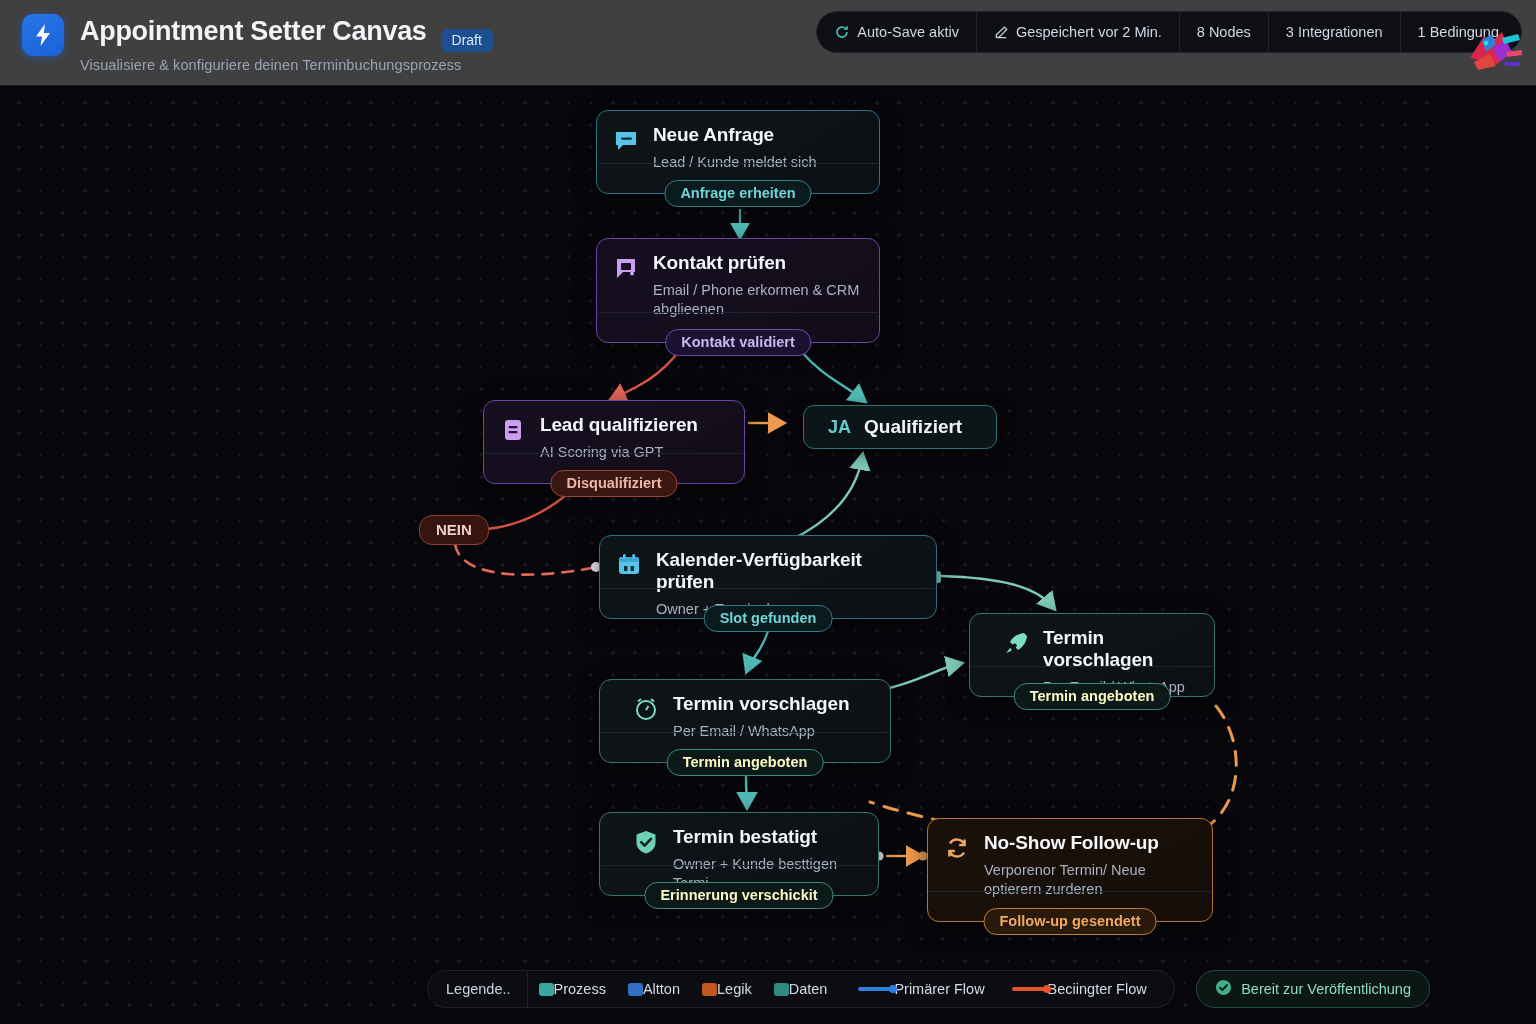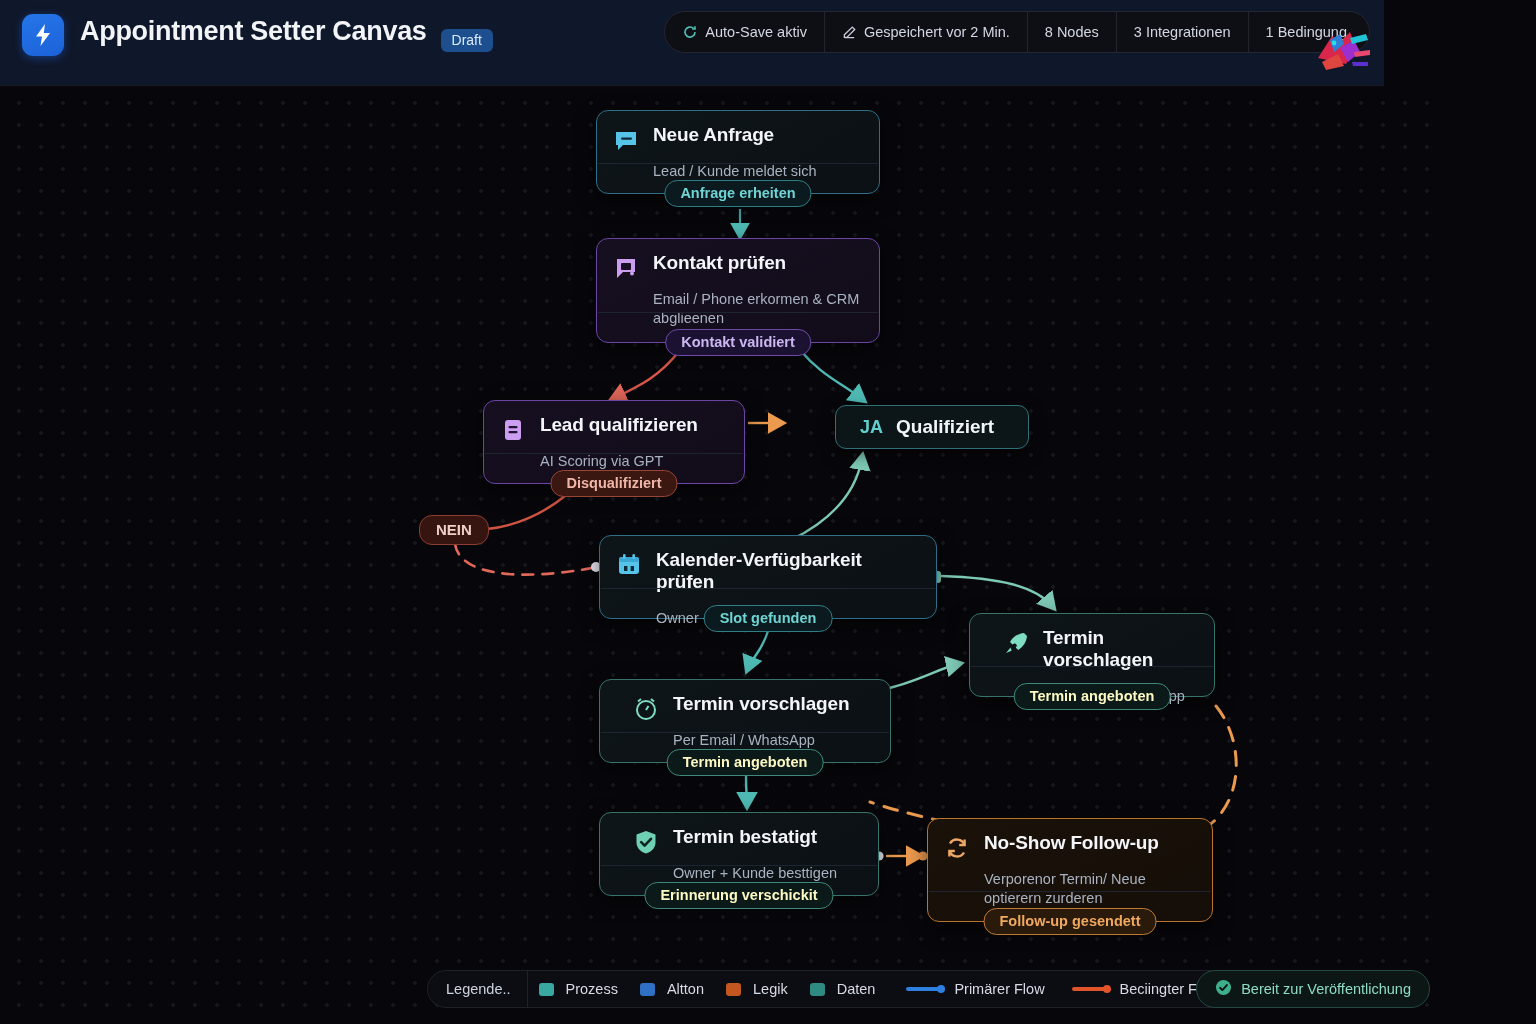--- a/index.html
+++ b/index.html
@@ -6,22 +6,22 @@
   html, body {
     width: 1536px; height: 1024px;
     background: #07070b;
     font-family: "Liberation Sans", sans-serif;
     overflow: hidden;
   }
   #app { position: relative; width: 1536px; height: 1024px; }
 
   
   #header {
-    position: absolute; top: 0; left: 0; width: 1384px; height: 86px;
-    background: #0f172a;
+    position: absolute; top: 0; left: 0; width: 1536px; height: 86px;
+    background: #404040;
     border-bottom: 1px solid #191a22;
     z-index: 30;
   }
   #brand { position: absolute; left: 22px; top: 12px; display: flex; align-items: flex-start; }
   #logo-tile {
     width: 42px; height: 42px; border-radius: 11px;
     background: linear-gradient(160deg,#2575e8,#1c62d8);
     display: flex; align-items: center; justify-content: center;
     flex: none; margin-top: 2px;
     box-shadow: 0 2px 8px rgba(30,100,220,.45);
@@ -69,21 +69,21 @@
   .node {
     position: absolute; border-radius: 12px;
     border: 1.5px solid #2c6f7a;
     background: linear-gradient(150deg,#0e1519 0%, #0b1014 100%);
     padding: 13px 16px 26px 15px;
     box-shadow: 0 6px 20px rgba(0,0,0,.55);
   }
   .node .inner { display: flex; gap: 13px; align-items: flex-start; }
   .node .nicon { flex: none; width: 28px; height: 28px; margin-top: 2px; }
   .node .ntitle { font-size: 19px; font-weight: bold; color: #f3f5f9; letter-spacing: -.15px; line-height: 1.15; }
-  .node .ndesc { font-size: 14.5px; color: #a9b2c0; margin-top: 16px; line-height: 1.3; }
+  .node .ndesc { font-size: 14.5px; color: #a9b2c0; margin-top: 7px; line-height: 1.3; }
   .node .divider { position: absolute; left: 1px; right: 1px; bottom: 29px; height: 1px; background: #1d2630; }
   .chip {
     position: absolute; bottom: -14px; left: 50%; transform: translateX(-50%);
     white-space: nowrap;
     border-radius: 13px; padding: 4px 15px 5px;
     font-size: 14.5px; font-weight: bold;
     border: 1.5px solid #2f7a80; background: #0c1a1d; color: #74d8d0;
   }
 
   
@@ -115,21 +115,21 @@
   #legend {
     position: absolute; left: 427px; bottom: 16px;
     height: 38px; display: flex; align-items: center;
     border: 1px solid #1f2129; border-radius: 19px;
     background: #0c0d12; padding: 0 16px 0 0;
   }
   #legend .lg-title {
     font-size: 14.5px; color: #cdd3de; padding: 0 16px 0 18px;
     border-right: 1px solid #20222b; height: 100%; display: flex; align-items: center;
   }
-  .lg-item { display: flex; align-items: center; gap: 12px; font-size: 14.5px; color: #d6dbe5; padding: 0 11px; }
+  .lg-item { display: flex; align-items: center; gap: 0; font-size: 14.5px; color: #d6dbe5; padding: 0 11px; }
   .lg-sq { width: 15px; height: 13px; border-radius: 3px; flex: none; }
   .lg-line { width: 36px; height: 4px; border-radius: 2px; position: relative; flex: none; }
   .lg-line::after {
     content: ""; position: absolute; right: -3px; top: 50%;
     transform: translateY(-50%); width: 8px; height: 8px; border-radius: 50%;
   }
 
   #publish-pill {
     position: absolute; right: 14px; bottom: 16px; height: 38px;
     display: flex; align-items: center; gap: 9px; padding: 0 18px;
@@ -147,20 +147,21 @@
       <div id="logo-tile">
         <svg width="22" height="24" viewBox="0 0 22 24">
             <path d="M13 1 L4 13.5 H10 L8.5 23 L18 10 H11.8 Z" fill="#fff"></path>
           </svg>
       </div>
       <div id="title-block">
         <div id="title-row">
           <div id="page-title">Appointment Setter Canvas</div>
           <div id="draft-badge">Draft</div>
         </div>
+        <div id="subtitle">Visualisiere &amp; konfiguriere deinen Terminbuchungsprozess</div>
       </div>
     </div>
 
     <div id="status-pill">
       <div class="stat">
         <span class="ic">
           <svg width="16" height="16" viewBox="0 0 16 16" fill="none" stroke="#4fbfb4" stroke-width="1.6">
             <path d="M13 8a5 5 0 1 1-1.6-3.6"></path>
               <path d="M13 2.2V5h-2.8"></path>
           </svg>
@@ -297,21 +298,21 @@
         </span>
         <div>
           <div class="ntitle">Kontakt prüfen</div>
           <div class="ndesc">Email / Phone erkormen &amp; CRM abglieenen</div>
         </div>
       </div>
       <div class="divider"></div>
       <div class="chip">Kontakt validiert</div>
     </div>
 
-    <div class="badge-node" style="left:835px; top:319px; width:194px; height:44px;">
+    <div class="badge-node" style="left:803px; top:319px; width:194px; height:44px;">
       <span class="yes">JA</span>
       <span class="lbl">Qualifiziert</span>
     </div>
 
     <div class="pill-label" style="left:419px; top:429px;">NEIN</div>
 
     <div class="node n-cyan" style="left:599px; top:449px; width:338px; height:84px;">
       <div class="inner">
         <span class="nicon">
           <svg width="28" height="28" viewBox="0 0 28 28">

